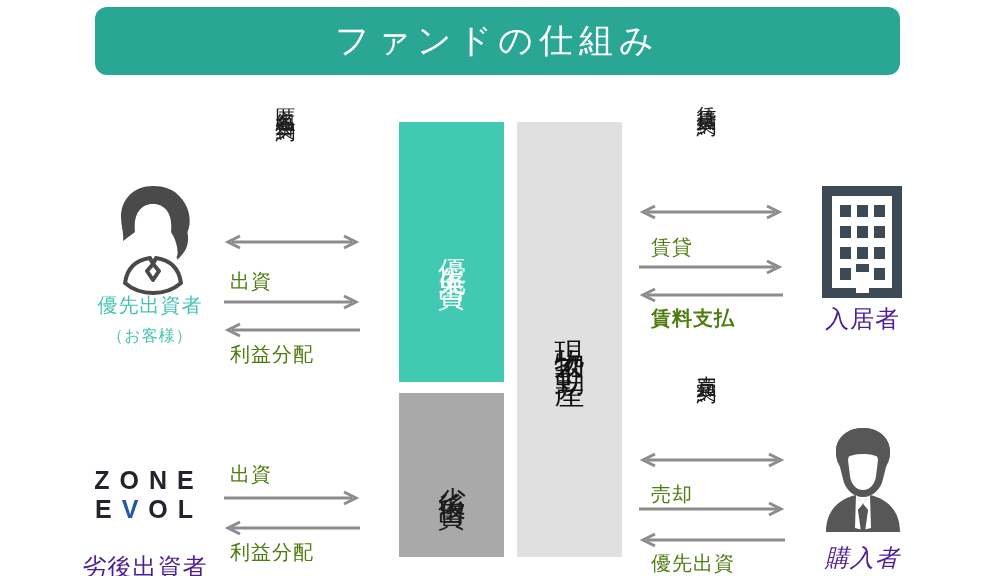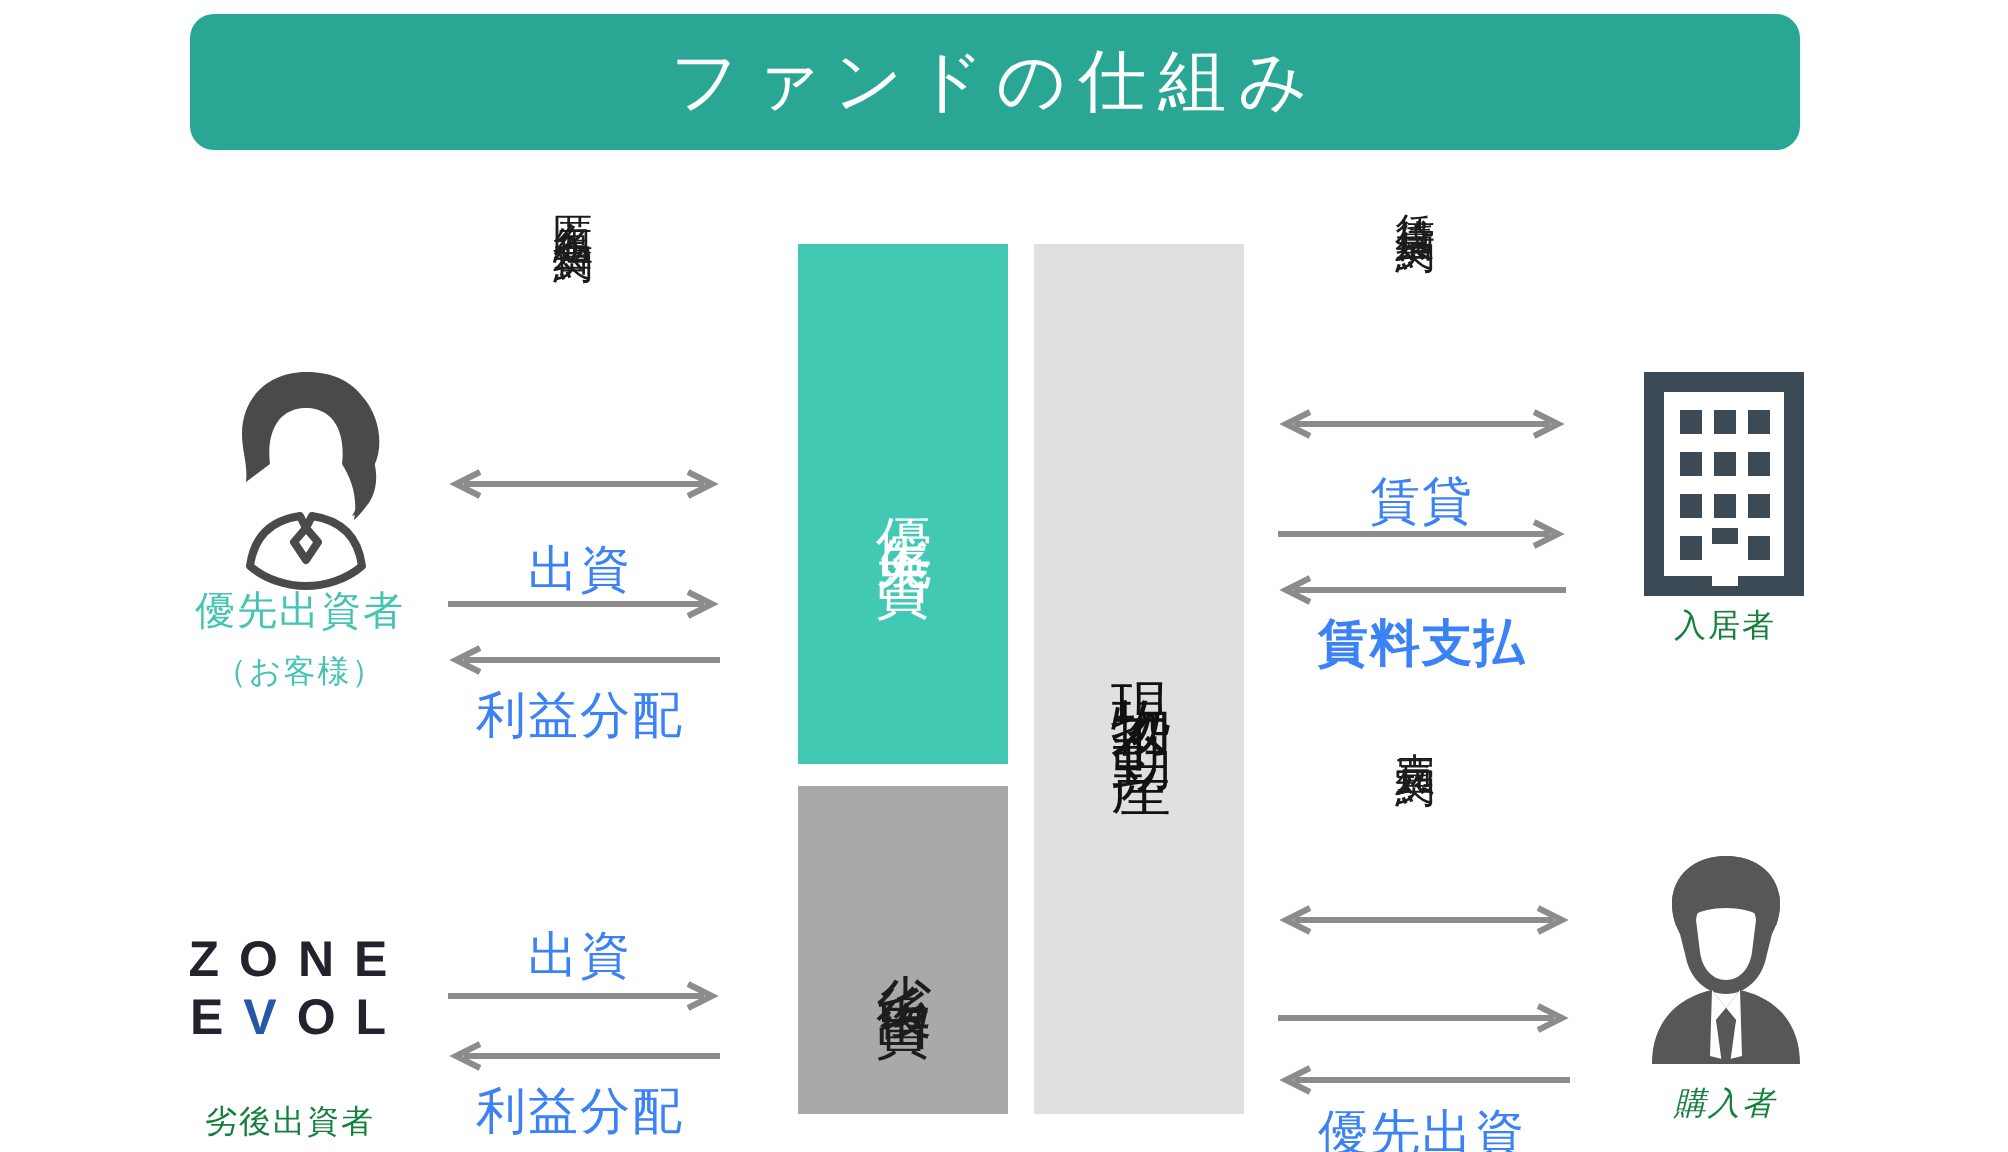--- a/index.html
+++ b/index.html
@@ -20,26 +20,26 @@
   .box-subordinate{left:399px;top:393px;width:105px;height:164px;background:var(--subordinate_box,#a9a9a9);}
   .box-subordinate .vbox-label{color:#1d1d1d;font-size:28px;letter-spacing:5px;}
   .box-property{left:517px;top:122px;width:105px;height:435px;background:var(--property_box,#e0e0e0);}
   .box-property .vbox-label{color:#111;font-size:30px;letter-spacing:9px;}
 
   
   .vlabel{position:absolute;writing-mode:vertical-rl;text-orientation:upright;
     color:#1c1c1c;font-size:20px;letter-spacing:3px;line-height:1;}
 
   
-  .flabel{position:absolute;color:#3b82f6;font-size:25px;text-align:center;letter-spacing:1px;}
+  .flabel{position:absolute;color:#4d7c0f;font-size:20px;letter-spacing:1px;}
   .arrow{position:absolute;}
   .arrow line,.arrow path{stroke:var(--arrow,#8c8c8c);stroke-width:3;fill:none;stroke-linecap:butt;}
 
   
-  .actor-label{position:absolute;font-size:16px;color:#15803d;text-align:center;letter-spacing:1px;}
+  .actor-label{position:absolute;font-size:24px;color:#4c1d95;text-align:center;letter-spacing:1px;}
   .accent{color:var(--accent_text,#45c4b3);}
 
   
   .logo{position:absolute;left:78px;top:466px;width:132px;text-align:center;color:#23232d;font-weight:bold;}
   .logo-line{font-size:25px;letter-spacing:10px;line-height:1.15;text-indent:10px;}
   .logo .v-blue{color:#2457a7;}
 
   .icon{position:absolute;}
 </style>
 </head>
@@ -123,20 +123,21 @@
     <rect x="34" y="78" width="13" height="8" fill="#3b4a54"></rect>
   </svg>
   <div class="actor-label" style="left:815px;top:303px;width:95px;">入居者</div>
 
   <div class="vlabel" style="left:697px;top:360px;height:96px;">売買契約</div>
   <svg class="arrow" style="left:637px;top:451px;" width="150" height="18">
     <line x1="10" y1="9" x2="140" y2="9"></line>
     <path d="M18 3 L6 9 L18 15"></path>
       <path d="M132 3 L144 9 L132 15"></path>
   </svg>
+  <div class="flabel" style="left:651px;top:481px;width:120px;">売却</div>
   <svg class="arrow" style="left:637px;top:500px;" width="150" height="18">
     <line x1="2" y1="9" x2="140" y2="9"></line>
     <path d="M132 3 L144 9 L132 15"></path>
   </svg>
   <svg class="arrow" style="left:637px;top:531px;" width="150" height="18">
     <line x1="10" y1="9" x2="148" y2="9"></line>
     <path d="M18 3 L6 9 L18 15"></path>
   </svg>
   <div class="flabel" style="left:651px;top:550px;width:120px;">優先出資</div>
 

